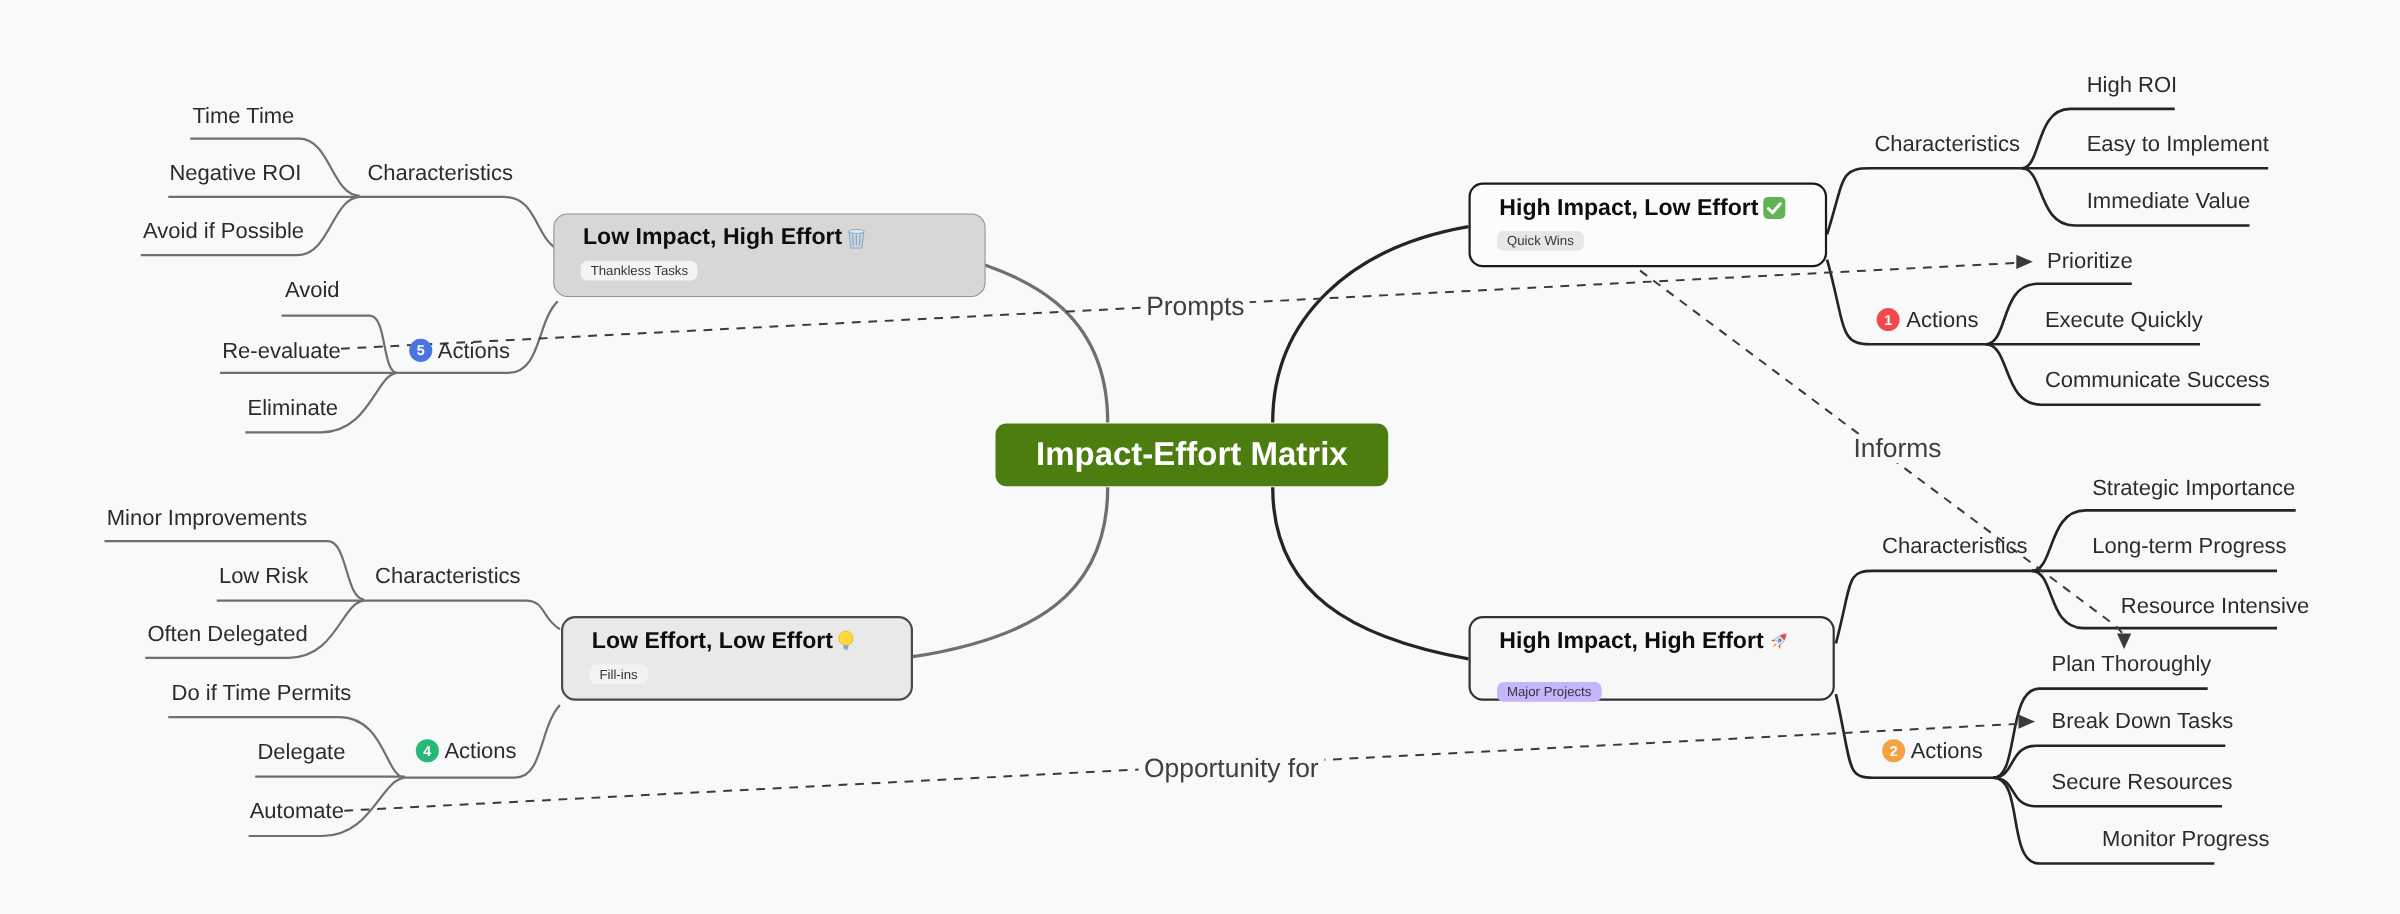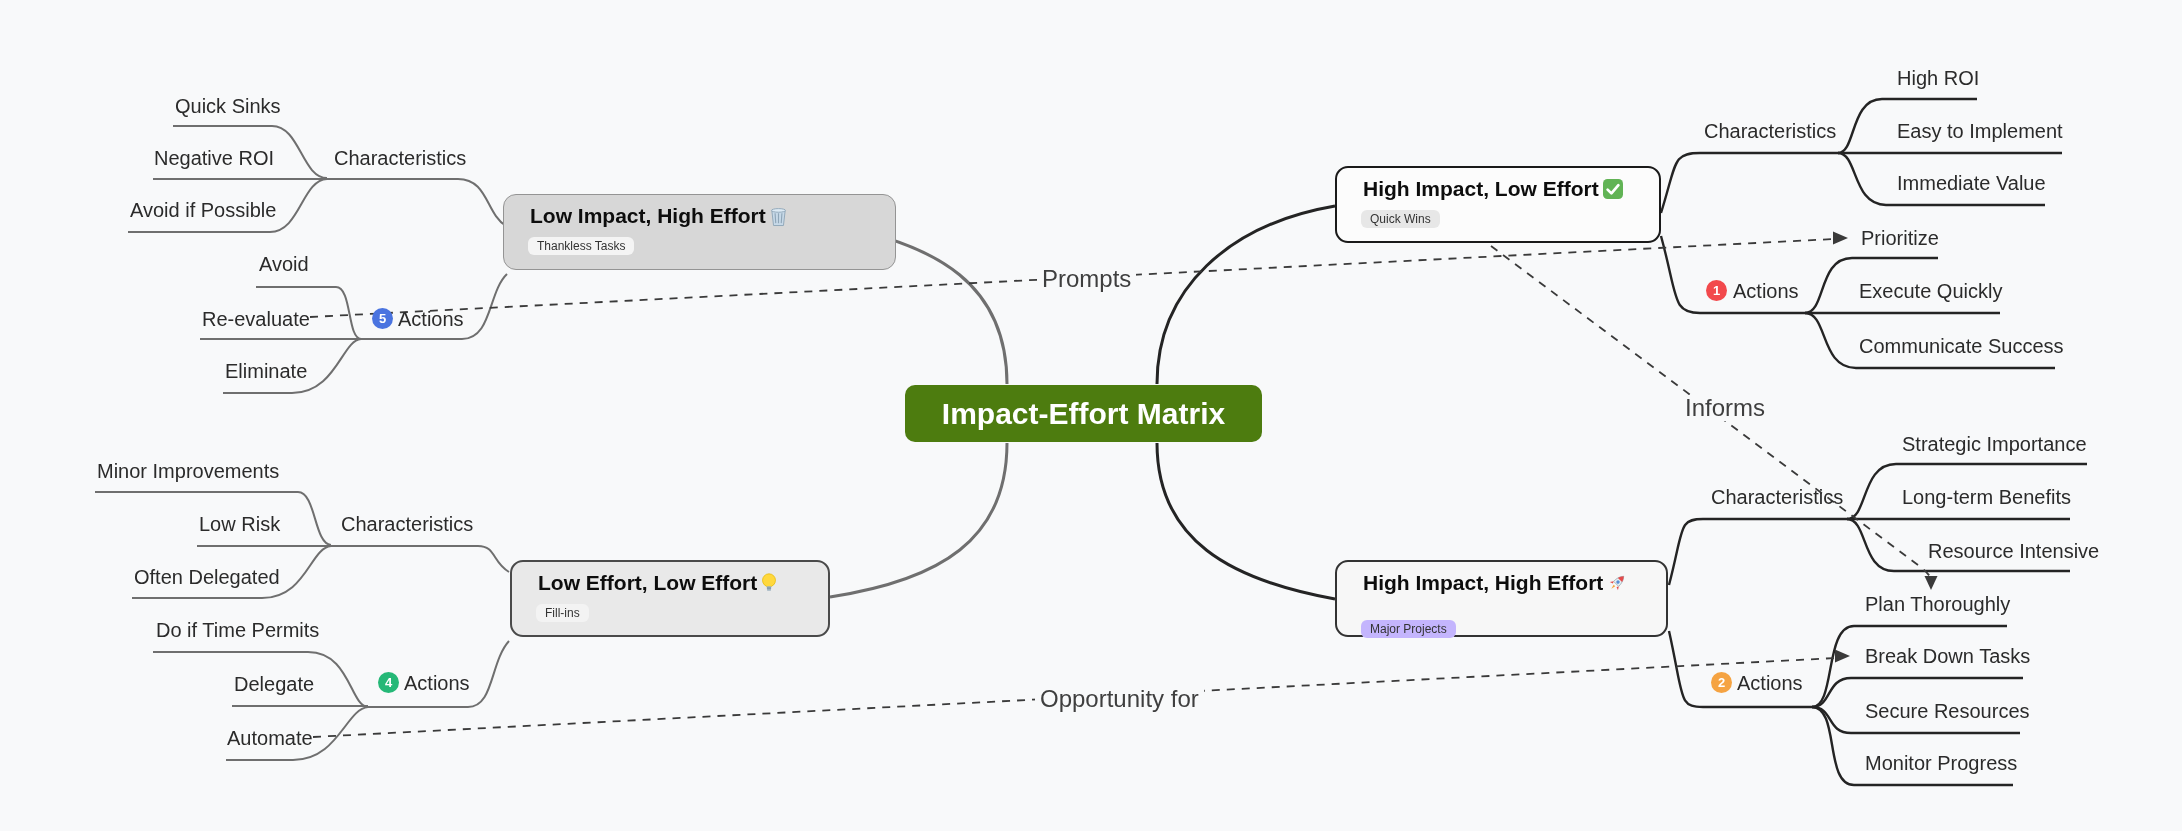--- a/index.html
+++ b/index.html
@@ -87,21 +87,21 @@
       <path class="ah" d="M1931,590 L1924.5,576 L1937.5,576 Z"></path>
       <path class="dash" d="M313,737 L1836,658"></path>
       <path class="ah" d="M1850,656 L1835,649.5 L1835,662.5 Z"></path>
     </g>
   </svg>
 
   <div id="center-node" style="background-color: #4d7c0f;">
     <span>Impact-Effort Matrix</span>
   </div>
 
-  <div class="lbl" style="left:175px;top:95px;">Quick Sinks</div>
+  <div class="lbl" style="left:175px;top:95px;">Time Time</div>
   <div class="lbl" style="left:154px;top:147px;">Negative ROI</div>
   <div class="lbl" style="left:130px;top:199px;">Avoid if Possible</div>
   <div class="lbl" style="left:334px;top:147px;">Characteristics</div>
   <div class="lbl" style="left:259px;top:253px;">Avoid</div>
   <div class="lbl" style="left:202px;top:308px;">Re-evaluate</div>
   <div class="lbl" style="left:225px;top:360px;">Eliminate</div>
   <span class="badge" style="left: 372px; top: 308px; background-color: rgb(74, 116, 224);">5</span>
   <div class="lbl" style="left:398px;top:308px;">Actions</div>
 
   <div class="node node-tl" style="left:503px;top:194px;width:393px;height:76px;">
@@ -179,26 +179,26 @@
               <path d="M9.9 14.6 L11 19 L12.1 14.6 Z" fill="#f7a33b"></path>
             </g>
           </svg>
       </span>
     </div>
     <div class="pill">Major Projects</div>
   </div>
 
   <div class="lbl" style="left:1711px;top:486px;">Characteristics</div>
   <div class="lbl" style="left:1902px;top:433px;">Strategic Importance</div>
-  <div class="lbl" style="left:1902px;top:486px;">Long-term Benefits</div>
+  <div class="lbl" style="left:1902px;top:486px;">Long-term Progress</div>
   <div class="lbl" style="left:1902px;top:540px;margin-left:26px;">Resource Intensive</div>
   <span class="badge" style="left: 1711px; top: 672px; background-color: rgb(245, 163, 66);">2</span>
   <div class="lbl" style="left:1737px;top:672px;">Actions</div>
   <div class="lbl" style="left:1865px;top:593px;">Plan Thoroughly</div>
   <div class="lbl" style="left:1865px;top:645px;">Break Down Tasks</div>
   <div class="lbl" style="left:1865px;top:700px;">Secure Resources</div>
-  <div class="lbl" style="left:1865px;top:752px;">Monitor Progress</div>
+  <div class="lbl" style="left:1911px;top:752px;">Monitor Progress</div>
 
   <div class="rel" style="left:1037px;top:266px;">Prompts</div>
   <div class="rel" style="left:1680px;top:395px;">Informs</div>
   <div class="rel" style="left:1035px;top:686px;">Opportunity for</div>
 
 </div>
 
 </body></html>

